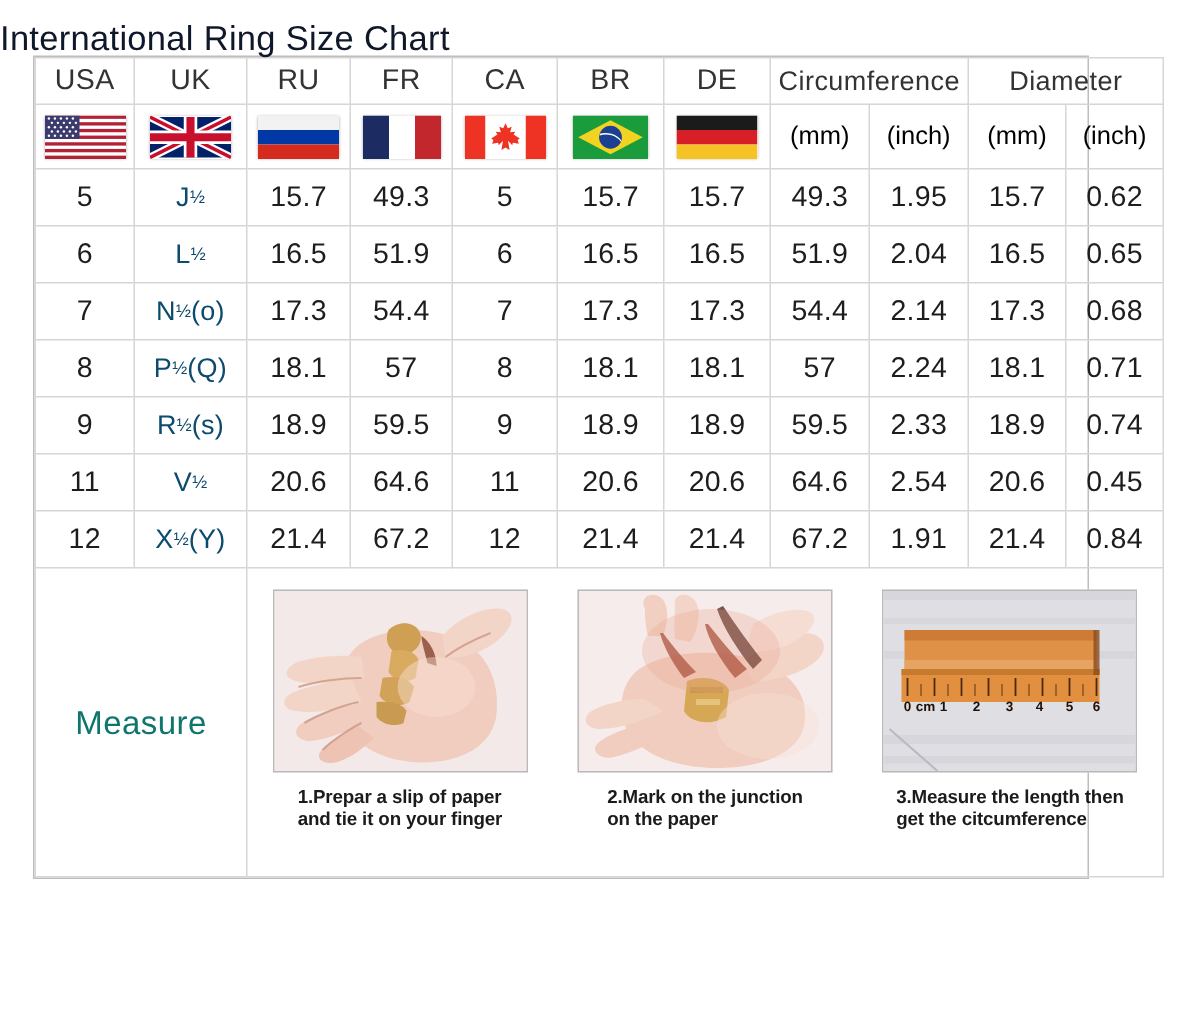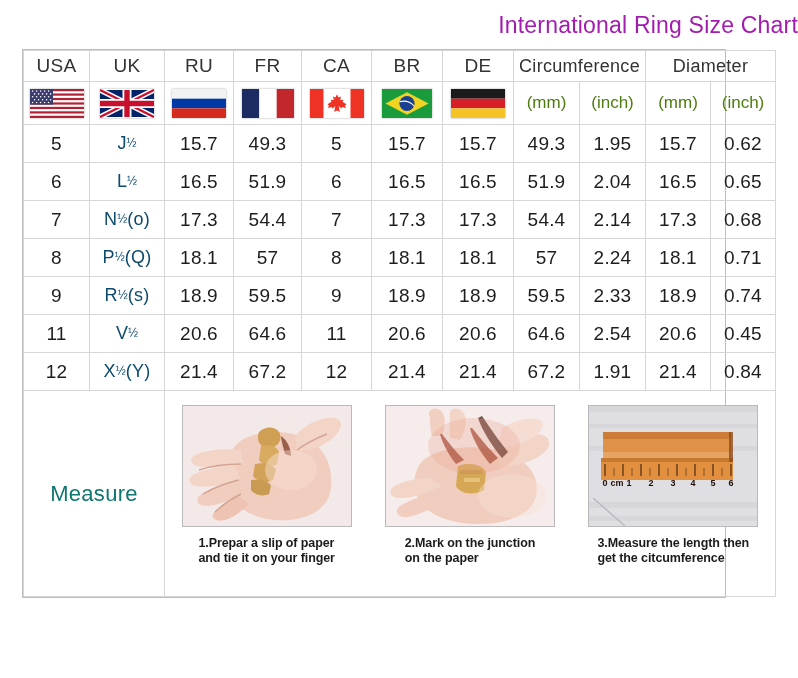--- a/index.html
+++ b/index.html
@@ -11,27 +11,26 @@
   body {
     width: 798px;
     height: 678px;
     font-family: "Liberation Sans", sans-serif;
     color: #1a1a1a;
     overflow: hidden;
   }
 
   
   .chart-title {
-    text-align: right;
+    text-align: left;
     font-size: 23px;
     font-weight: 400;
-    color: #a21caf;
+    color: #0f172a;
     letter-spacing: 0.2px;
     padding-top: 14px;
-    padding-bottom: 12px;
     line-height: 1;
     user-select: none;
   }
 
   
   .table-wrap {
     margin: 0 22px 0 22px;
     width: 704px;
     box-sizing: border-box;
     border: 1px solid #bdbdbd;
@@ -69,21 +68,21 @@
     color: #333333;
     letter-spacing: 0.3px;
   }
   .hdr-label.wide {
     font-size: 18px;
     margin-left: 20px;
   }
   .hdr-unit {
     height: 42px;
     font-size: 17px;
-    color: #4d7c0f;
+    color: #000000;
   }
   .flag-cell {
     height: 42px;
     padding: 0;
   }
   .flag-box {
     display: flex;
     align-items: center;
     justify-content: center;
     height: 42px;

